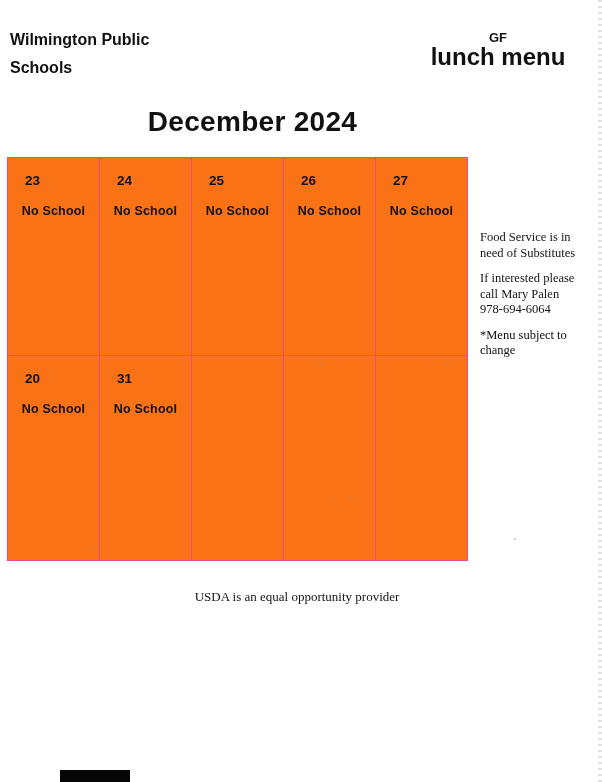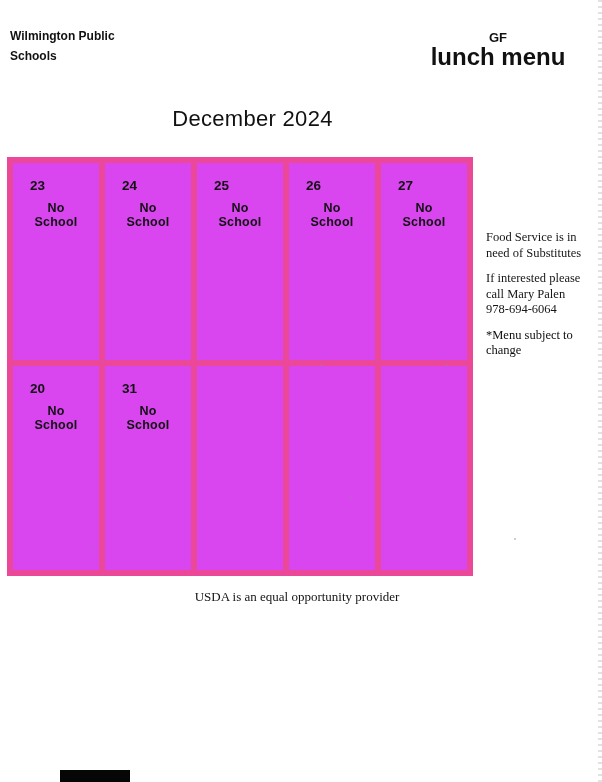--- a/index.html
+++ b/index.html
@@ -2,43 +2,43 @@
 <html><head>
 <meta charset="utf-8">
 <style>
   html,body{margin:0;padding:0;background:#ffffff;}
   .page{
     position:relative;width:602px;height:782px;background:#ffffff;
     overflow:hidden;font-family:"Liberation Sans",sans-serif;color:#111;
   }
   .hdr-school{
     position:absolute;left:10px;top:26px;width:160px;
-    font-weight:bold;font-size:12px;line-height:20px;white-space:pre-line;
+    font-weight:bold;font-size:16px;line-height:28px;white-space:pre-line;
   }
   .hdr-right{position:absolute;left:428px;top:30px;width:140px;text-align:center;font-weight:bold;}
   .hdr-gf{font-size:13px;line-height:15px;}
   .hdr-menu{font-size:24px;line-height:21px;margin-top:1px;}
   .title{
     position:absolute;left:0;top:106px;width:505px;text-align:center;
-    font-size:22px;font-weight:normal;letter-spacing:.3px;
+    font-size:28px;font-weight:bold;letter-spacing:.3px;
   }
   table.cal{
     position:absolute;left:7px;top:157px;width:460px;
     border-collapse:collapse;table-layout:fixed;
   }
-  table.cal td{border:6px solid #ec4899;vertical-align:top;padding:12px;background:#d946ef;}
+  table.cal td{border:1px solid #ec4899;vertical-align:top;padding:12px;background:#f97316;}
   tr.r1 td{height:173px;}
   tr.r2 td{height:180px;}
   .day{font-size:13.5px;font-weight:bold;line-height:15px;padding:3px 0 0 5px;}
-  .note{margin-top:8px;text-align:center;font-size:12.5px;font-weight:bold;letter-spacing:.2px;}
+  .note{margin-top:16px;text-align:center;font-size:12.5px;font-weight:bold;letter-spacing:.2px;}
   .side{
     position:absolute;left:476px;top:230px;width:118px;
     font-family:"Liberation Serif",serif;font-size:12.5px;line-height:15.5px;color:#151515;
   }
-  .side p{margin:0 0 10px 10px;white-space:pre-line;}
+  .side p{margin:0 0 10px 4px;white-space:pre-line;}
   .side p.bold{font-weight:normal;color:#0d0d0d;}
   .footer{
     position:absolute;left:0;top:577px;width:594px;text-align:center;
     font-family:"Liberation Serif",serif;font-size:13px;color:#141414;margin-top:12px;
   }
   .scan-bar{position:absolute;left:60px;top:770px;width:70px;height:12px;background:#060606;}
   .edge-noise{
     position:absolute;right:0;top:0;width:4px;height:100%;
     background:repeating-linear-gradient(to bottom, rgba(150,150,150,.28) 0 2px, rgba(255,255,255,0) 2px 6px);
   }

